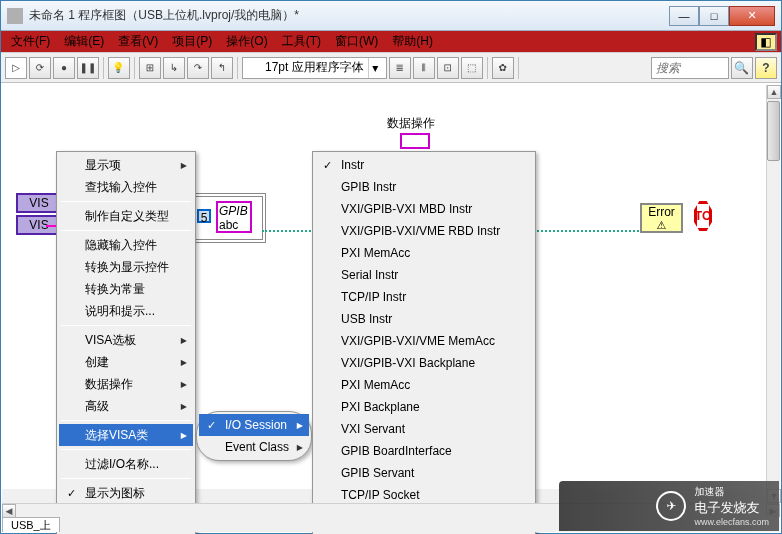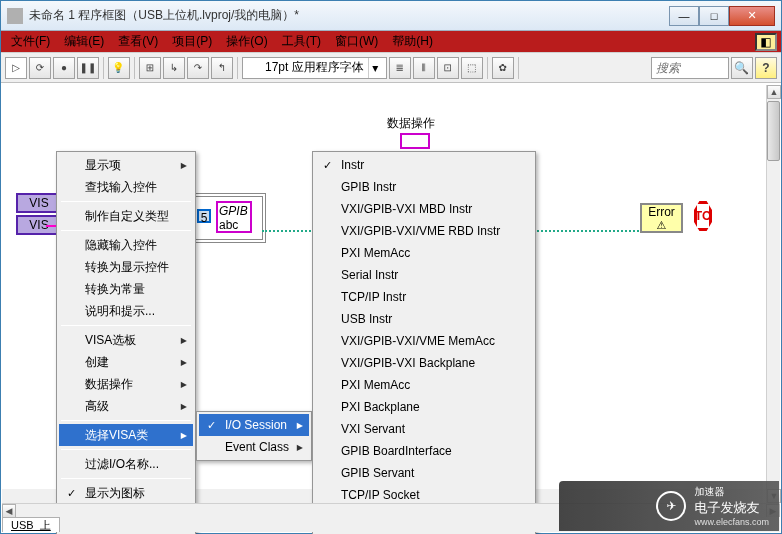--- a/index.html
+++ b/index.html
@@ -29,21 +29,21 @@
 .help-btn { width:22px; height:22px; border:1px solid #a0a0a0; background:linear-gradient(#fffbe0,#fff080); display:flex; align-items:center; justify-content:center; font-weight:bold; color:#444; }
 
 .canvas { position:absolute; top:84px; left:1px; right:1px; bottom:30px; background:#fff; overflow:hidden; border-right:14px solid #f0f0f0; border-bottom:14px solid #f0f0f0; }
 
 .scrollbar-v { position:absolute; right:1px; top:84px; bottom:30px; width:14px; background:#f0f0f0; border-left:1px solid #d0d0d0; }
 .scrollbar-h { position:absolute; left:1px; right:1px; bottom:16px; height:14px; background:#f0f0f0; border-top:1px solid #d0d0d0; }
 .sb-arrow { width:14px; height:14px; background:linear-gradient(#fdfdfd,#e0e0e0); border:1px solid #b0b0b0; display:flex; align-items:center; justify-content:center; font-size:9px; color:#555; }
 .sb-thumb-v { position:absolute; top:16px; width:13px; height:60px; background:linear-gradient(to right,#e8e8e8,#c8c8c8); border:1px solid #a0a0a0; border-radius:2px; }
 
 .tabbar { position:absolute; left:1px; right:1px; bottom:1px; height:15px; background:#f0f0f0; display:flex; align-items:center; }
-.tab { height:15px; padding:0 8px; border:1px solid #b0b0b0; background:#fff; font-size:11px; border-bottom:none;text-decoration:underline; }
+.tab { height:15px; padding:0 8px; border:1px solid #b0b0b0; background:#fff; font-size:11px; border-bottom:none; }
 
 .bd-label { position:absolute; font-size:12px; }
 .bd-node { position:absolute; border:2px solid #000; background:#fff; }
 .bd-terminal { position:absolute; border:2px solid #ff8000; background:#fff; width:46px; height:20px; font-size:9px; display:flex; align-items:center; justify-content:center; }
 .bd-loop { position:absolute; border:4px double #888; background:transparent; }
 .wire-pink { position:absolute; height:2px; background:#ff00cc; }
 .wire-green { position:absolute; height:1px; border-top:2px dotted #2a8; }
 
 .ctx-menu { position:absolute; background:#f0f0f0; border:1px solid #969696; box-shadow:2px 2px 4px rgba(0,0,0,0.3); padding:2px; }
 .ctx-item { height:22px; display:flex; align-items:center; padding:0 20px 0 26px; cursor:default; position:relative; white-space:nowrap; }
@@ -171,21 +171,21 @@
       <div class="ctx-sep"></div>
       <div class="ctx-item has-sub hl">选择VISA类</div>
       <div class="ctx-sep"></div>
       <div class="ctx-item">过滤I/O名称...</div>
       <div class="ctx-sep"></div>
       <div class="ctx-item checked">显示为图标</div>
       <div class="ctx-sep"></div>
       <div class="ctx-item">属性</div>
     </div>
 
-  <div class="ctx-menu" id="cm2" style="left:195px; top:410px; width:116px;">
+  <div class="ctx-menu" id="cm2" style="left:195px; top:410px; width:116px;border-radius:23px;">
       <div class="ctx-item has-sub hl checked">I/O Session</div>
       <div class="ctx-item has-sub">Event Class</div>
     </div>
 
   <div class="ctx-menu" id="cm3" style="left:311px; top:150px; width:224px;">
       <div class="ctx-item checked">Instr</div>
       <div class="ctx-item">GPIB Instr</div>
       <div class="ctx-item">VXI/GPIB-VXI MBD Instr</div>
       <div class="ctx-item">VXI/GPIB-VXI/VME RBD Instr</div>
       <div class="ctx-item">PXI MemAcc</div>

